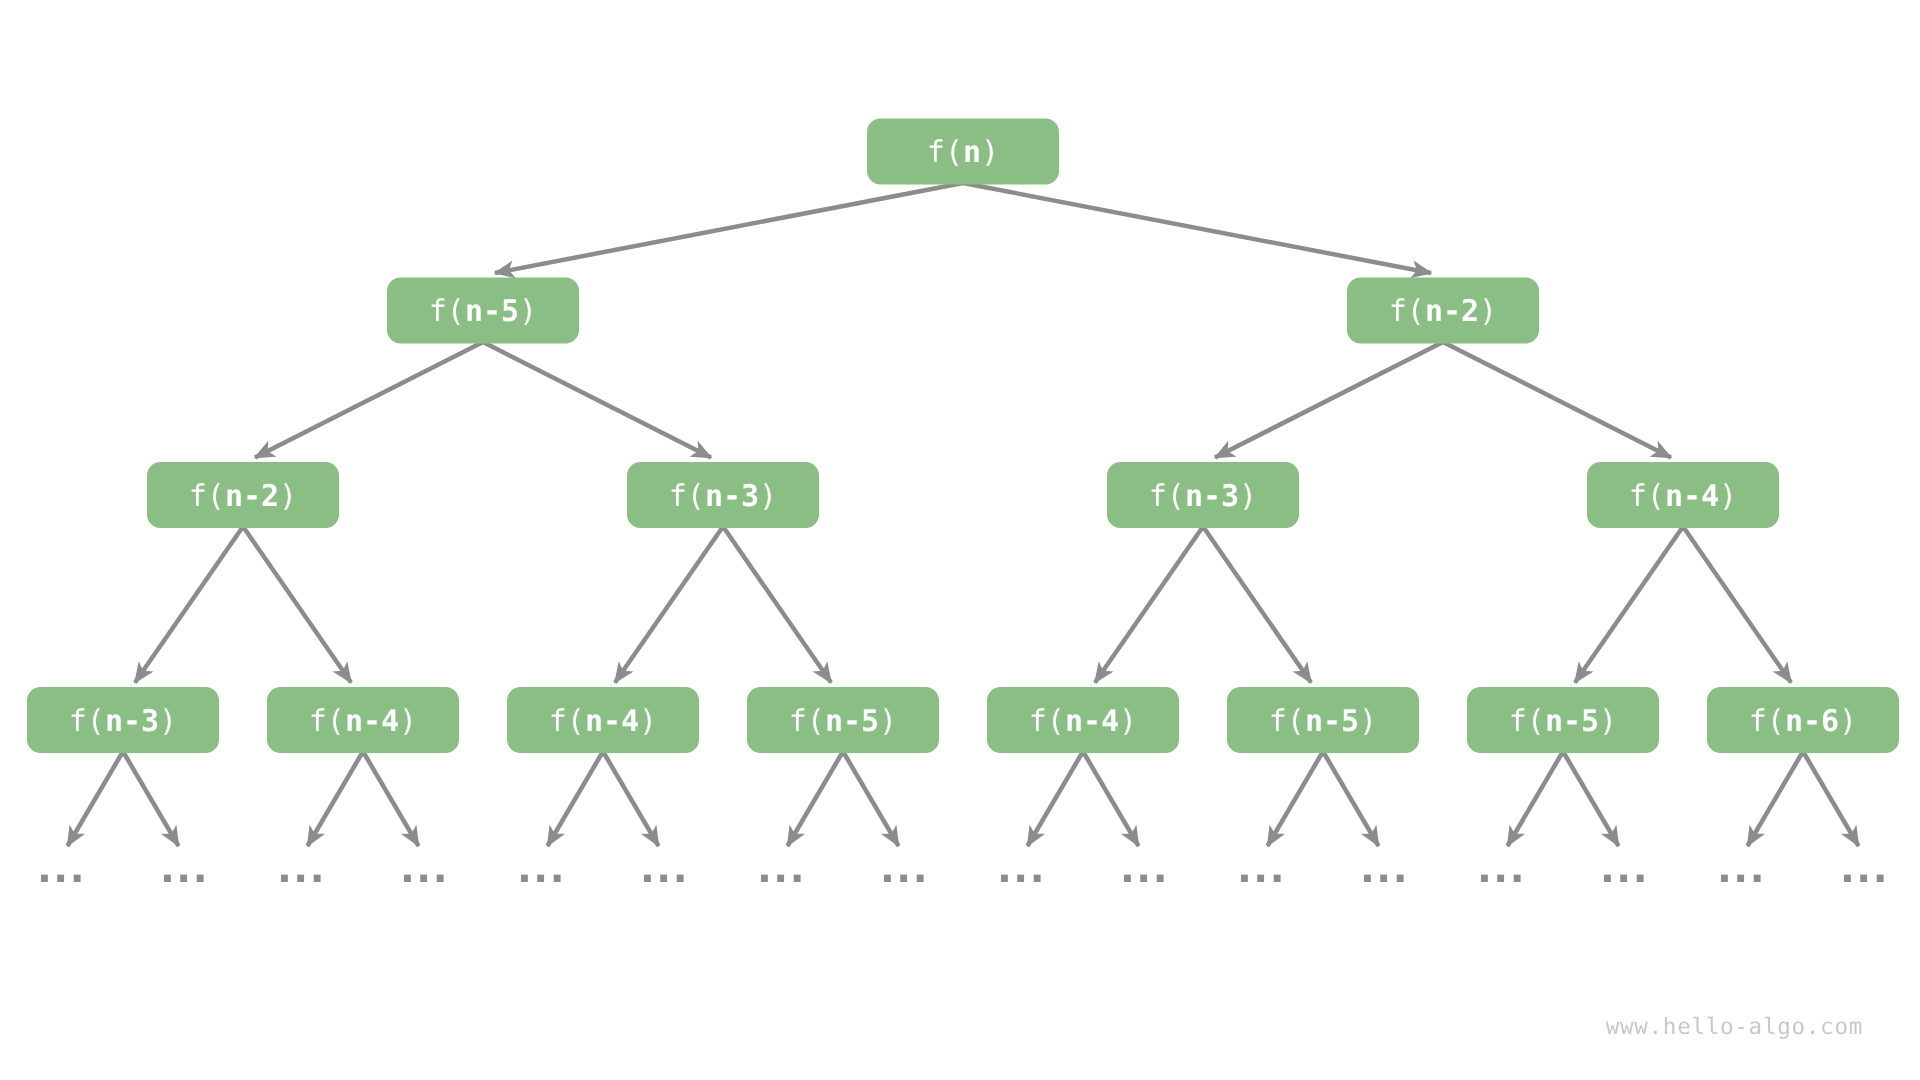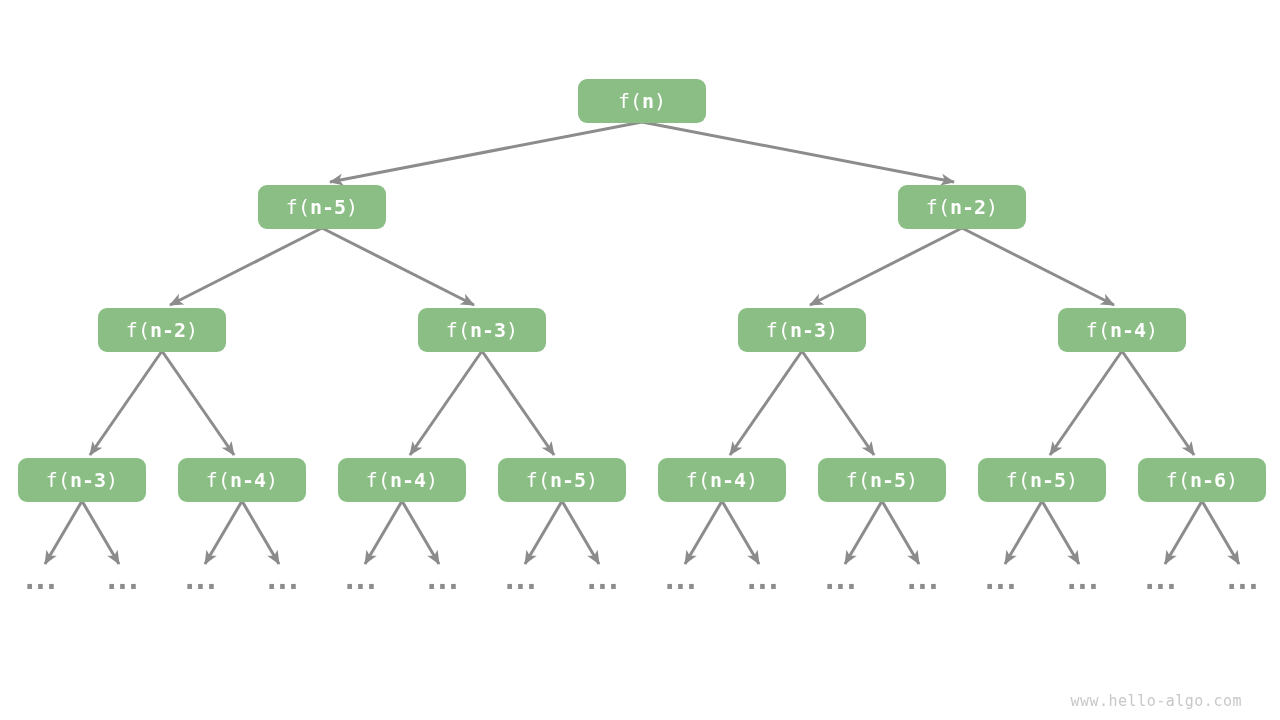--- a/index.html
+++ b/index.html
@@ -51,21 +51,20 @@
   }
   .watermark {
     position: absolute;
     right: 38px;
     top: 677px;
     color: var(--watermark, #C8C8C8);
     font-size: 15px;
     line-height: 15px;
     letter-spacing: 0.5px;
     font-family: "DejaVu Sans Mono", monospace;
-    margin-top: 17px;
   }
 </style>
 </head>
 <body>
 
 <div class="stage" style="--bg: #FFFFFF; --node-fill: #8ABE85; --node-text: #FFFFFF; --edge: #8C8C8C; --watermark: #C8C8C8;">
   <svg id="edge-layer" width="1280" height="720" viewBox="0 0 1280 720">
     <defs>
       <marker id="arrowhead" viewBox="0 0 16 14" refX="14" refY="7" markerWidth="16" markerHeight="14" orient="auto" markerUnits="userSpaceOnUse">
         <path d="M1,1 L15,7 L1,13 L4.5,7 Z" class="arrow-head" fill="#8C8C8C"></path>

